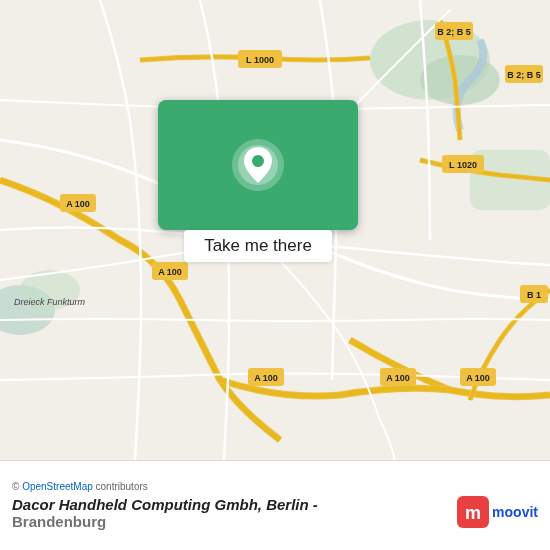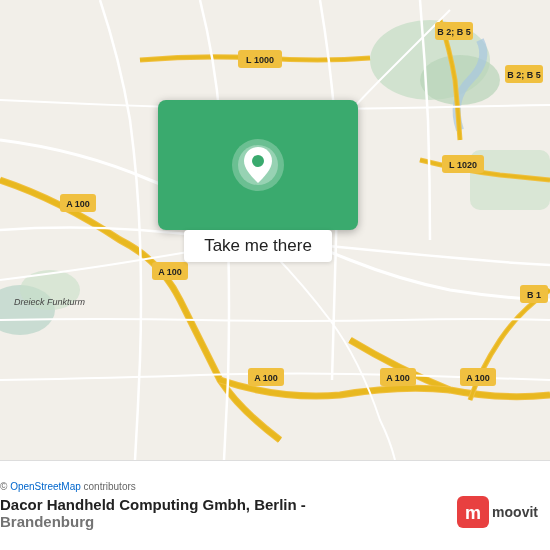--- a/index.html
+++ b/index.html
@@ -80,57 +80,58 @@
       position: absolute;
       bottom: 0;
       left: 0;
       width: 550px;
       height: 90px;
       background: white;
       border-top: 1px solid #ddd;
       display: flex;
       flex-direction: column;
       justify-content: center;
-      padding: 8px 0;
+      padding: 8px 12px;
     }
 
     #osm-credit {
       font-size: 10px;
       color: #666;
       margin-bottom: 4px;
     }
 
     #osm-credit span {
       color: #0066cc;
     }
 
     #place-name {
       font-size: 15px;
       font-weight: 600;
       color: #222;
+      font-style: italic;
     }
 
     #moovit-logo {
       position: absolute;
       right: 12px;
       bottom: 22px;
       display: flex;
       align-items: center;
       gap: 3px;
     }
 
     #moovit-icon {
       width: 32px;
       height: 32px;
     }
 
     #moovit-text {
       font-size: 14px;
       font-weight: bold;
-      color: #404040;
+      color: #1d4ed8;
     }
   </style>
 </head>
 <body>
 
 <div id="map-container">
 
   <div id="map-bg">
     <svg id="map-svg" viewBox="0 0 550 460" xmlns="http://www.w3.org/2000/svg">
 

